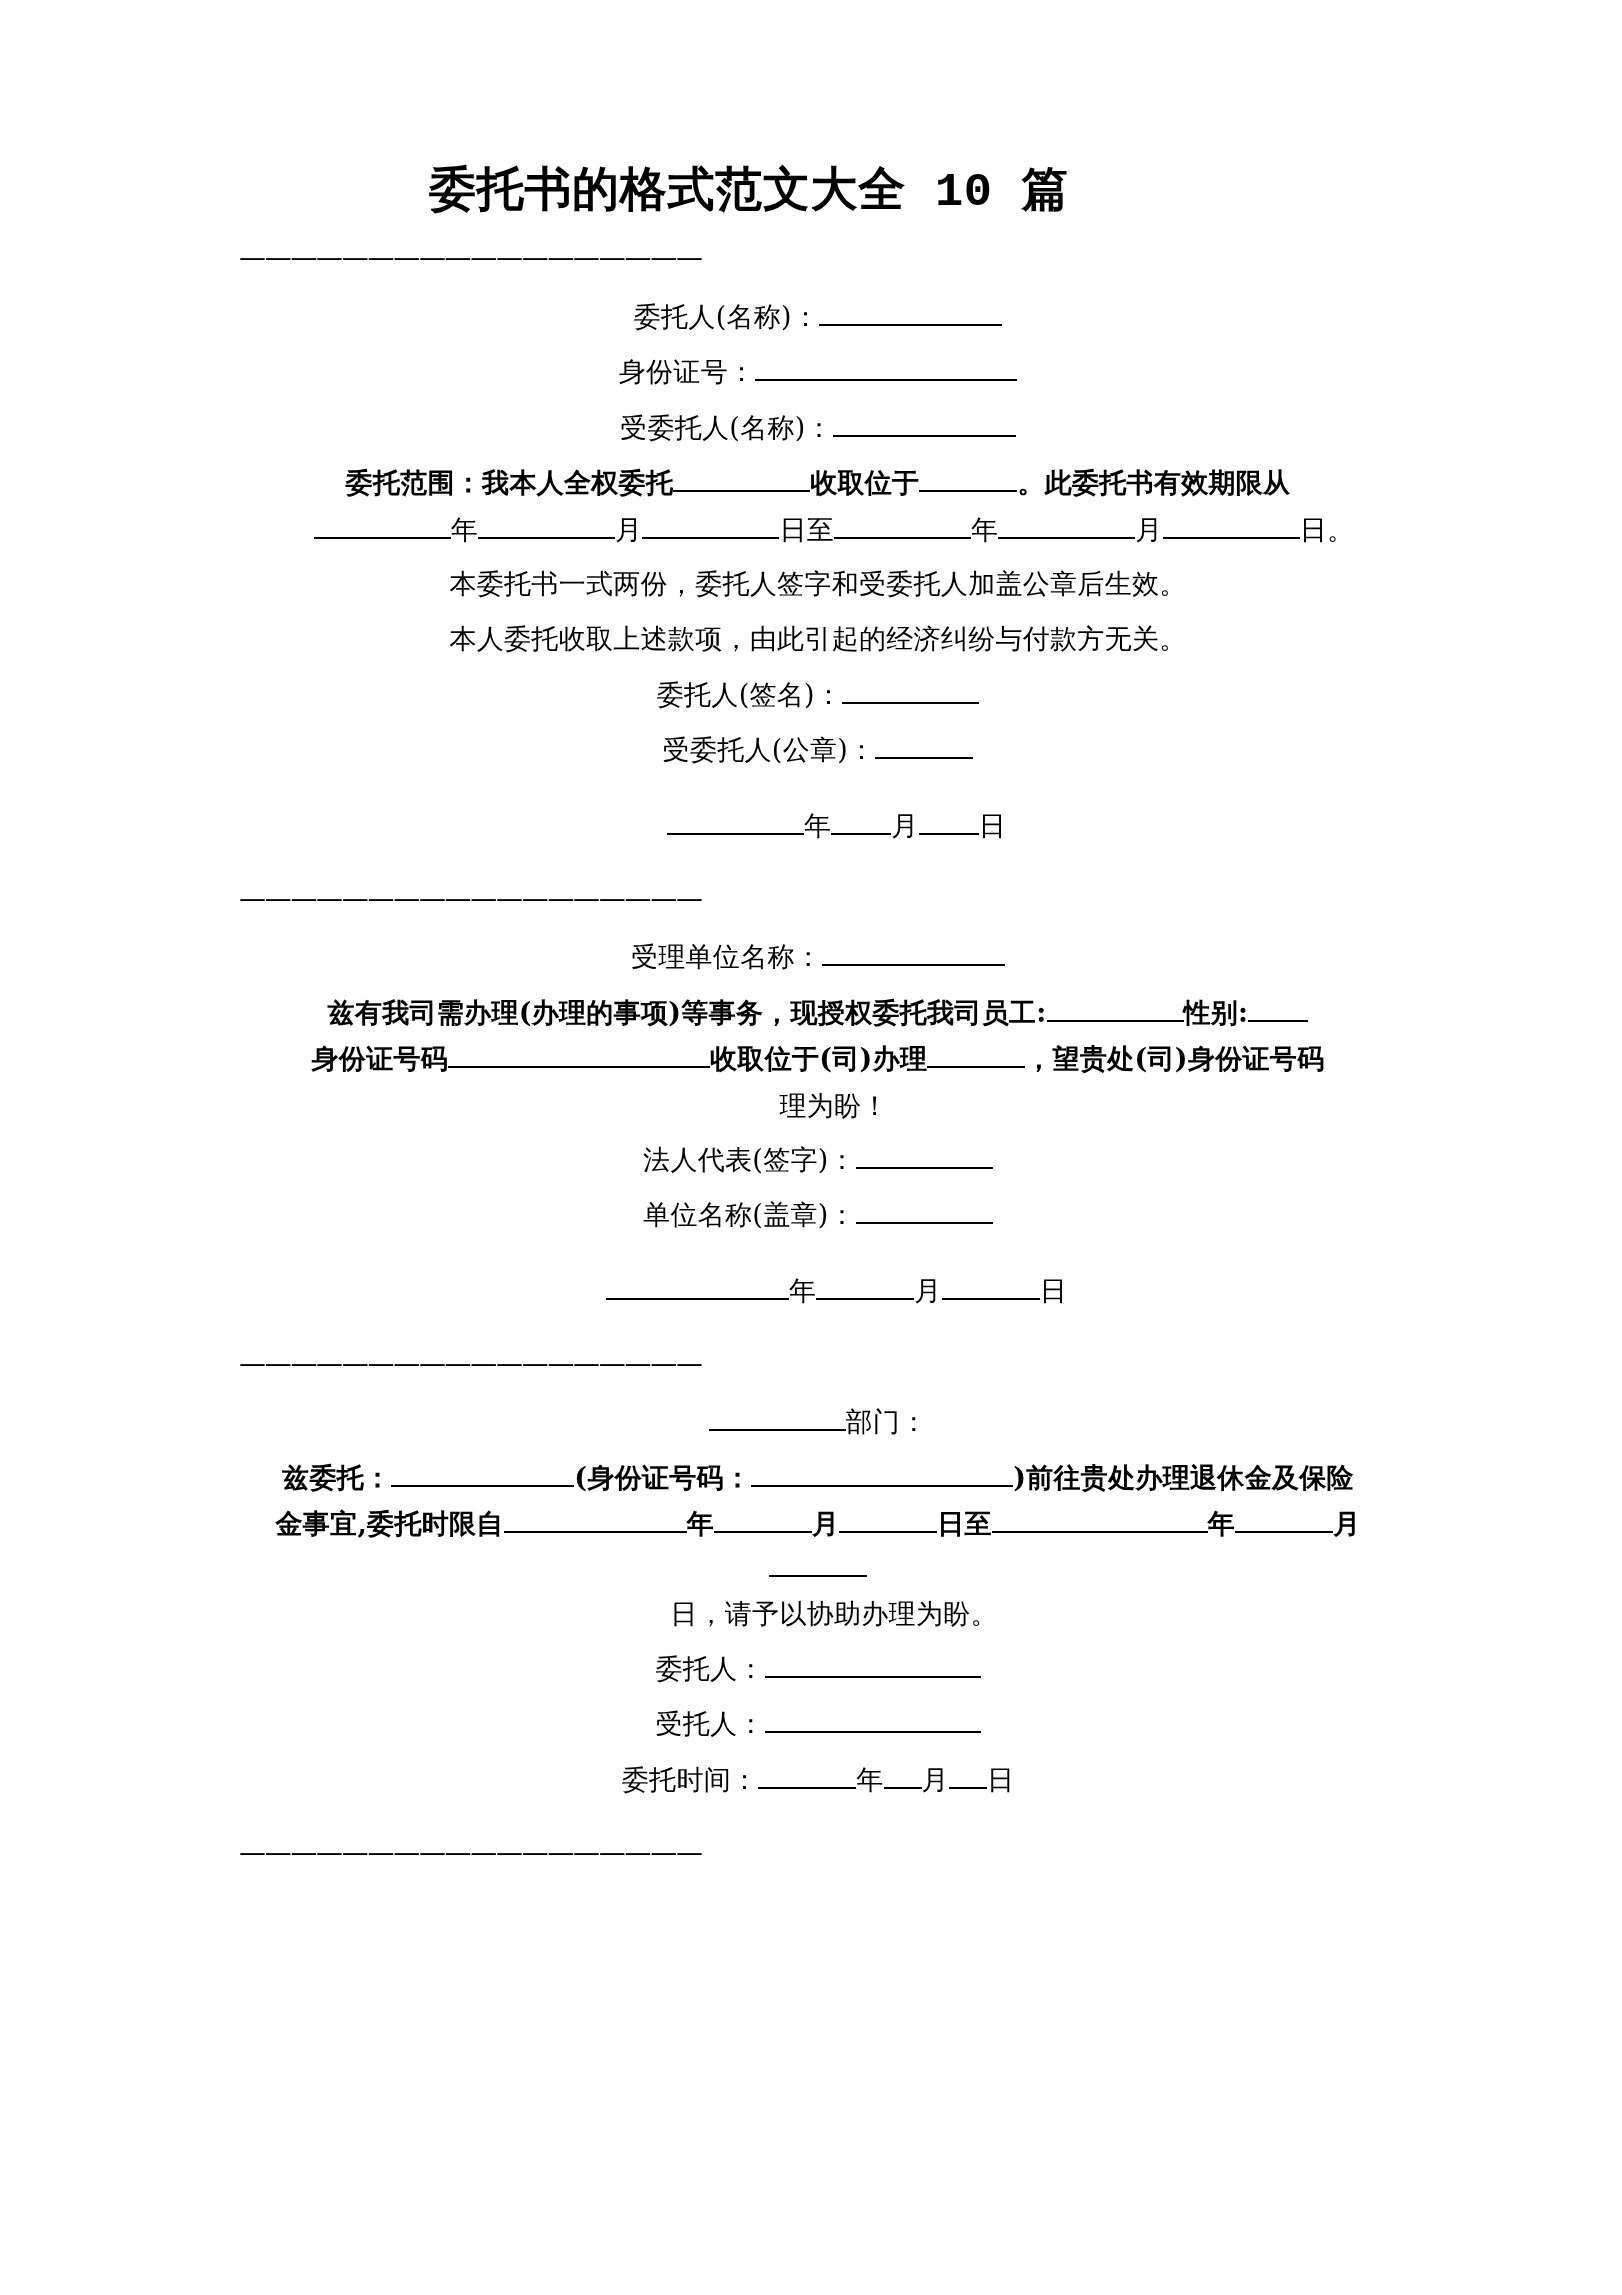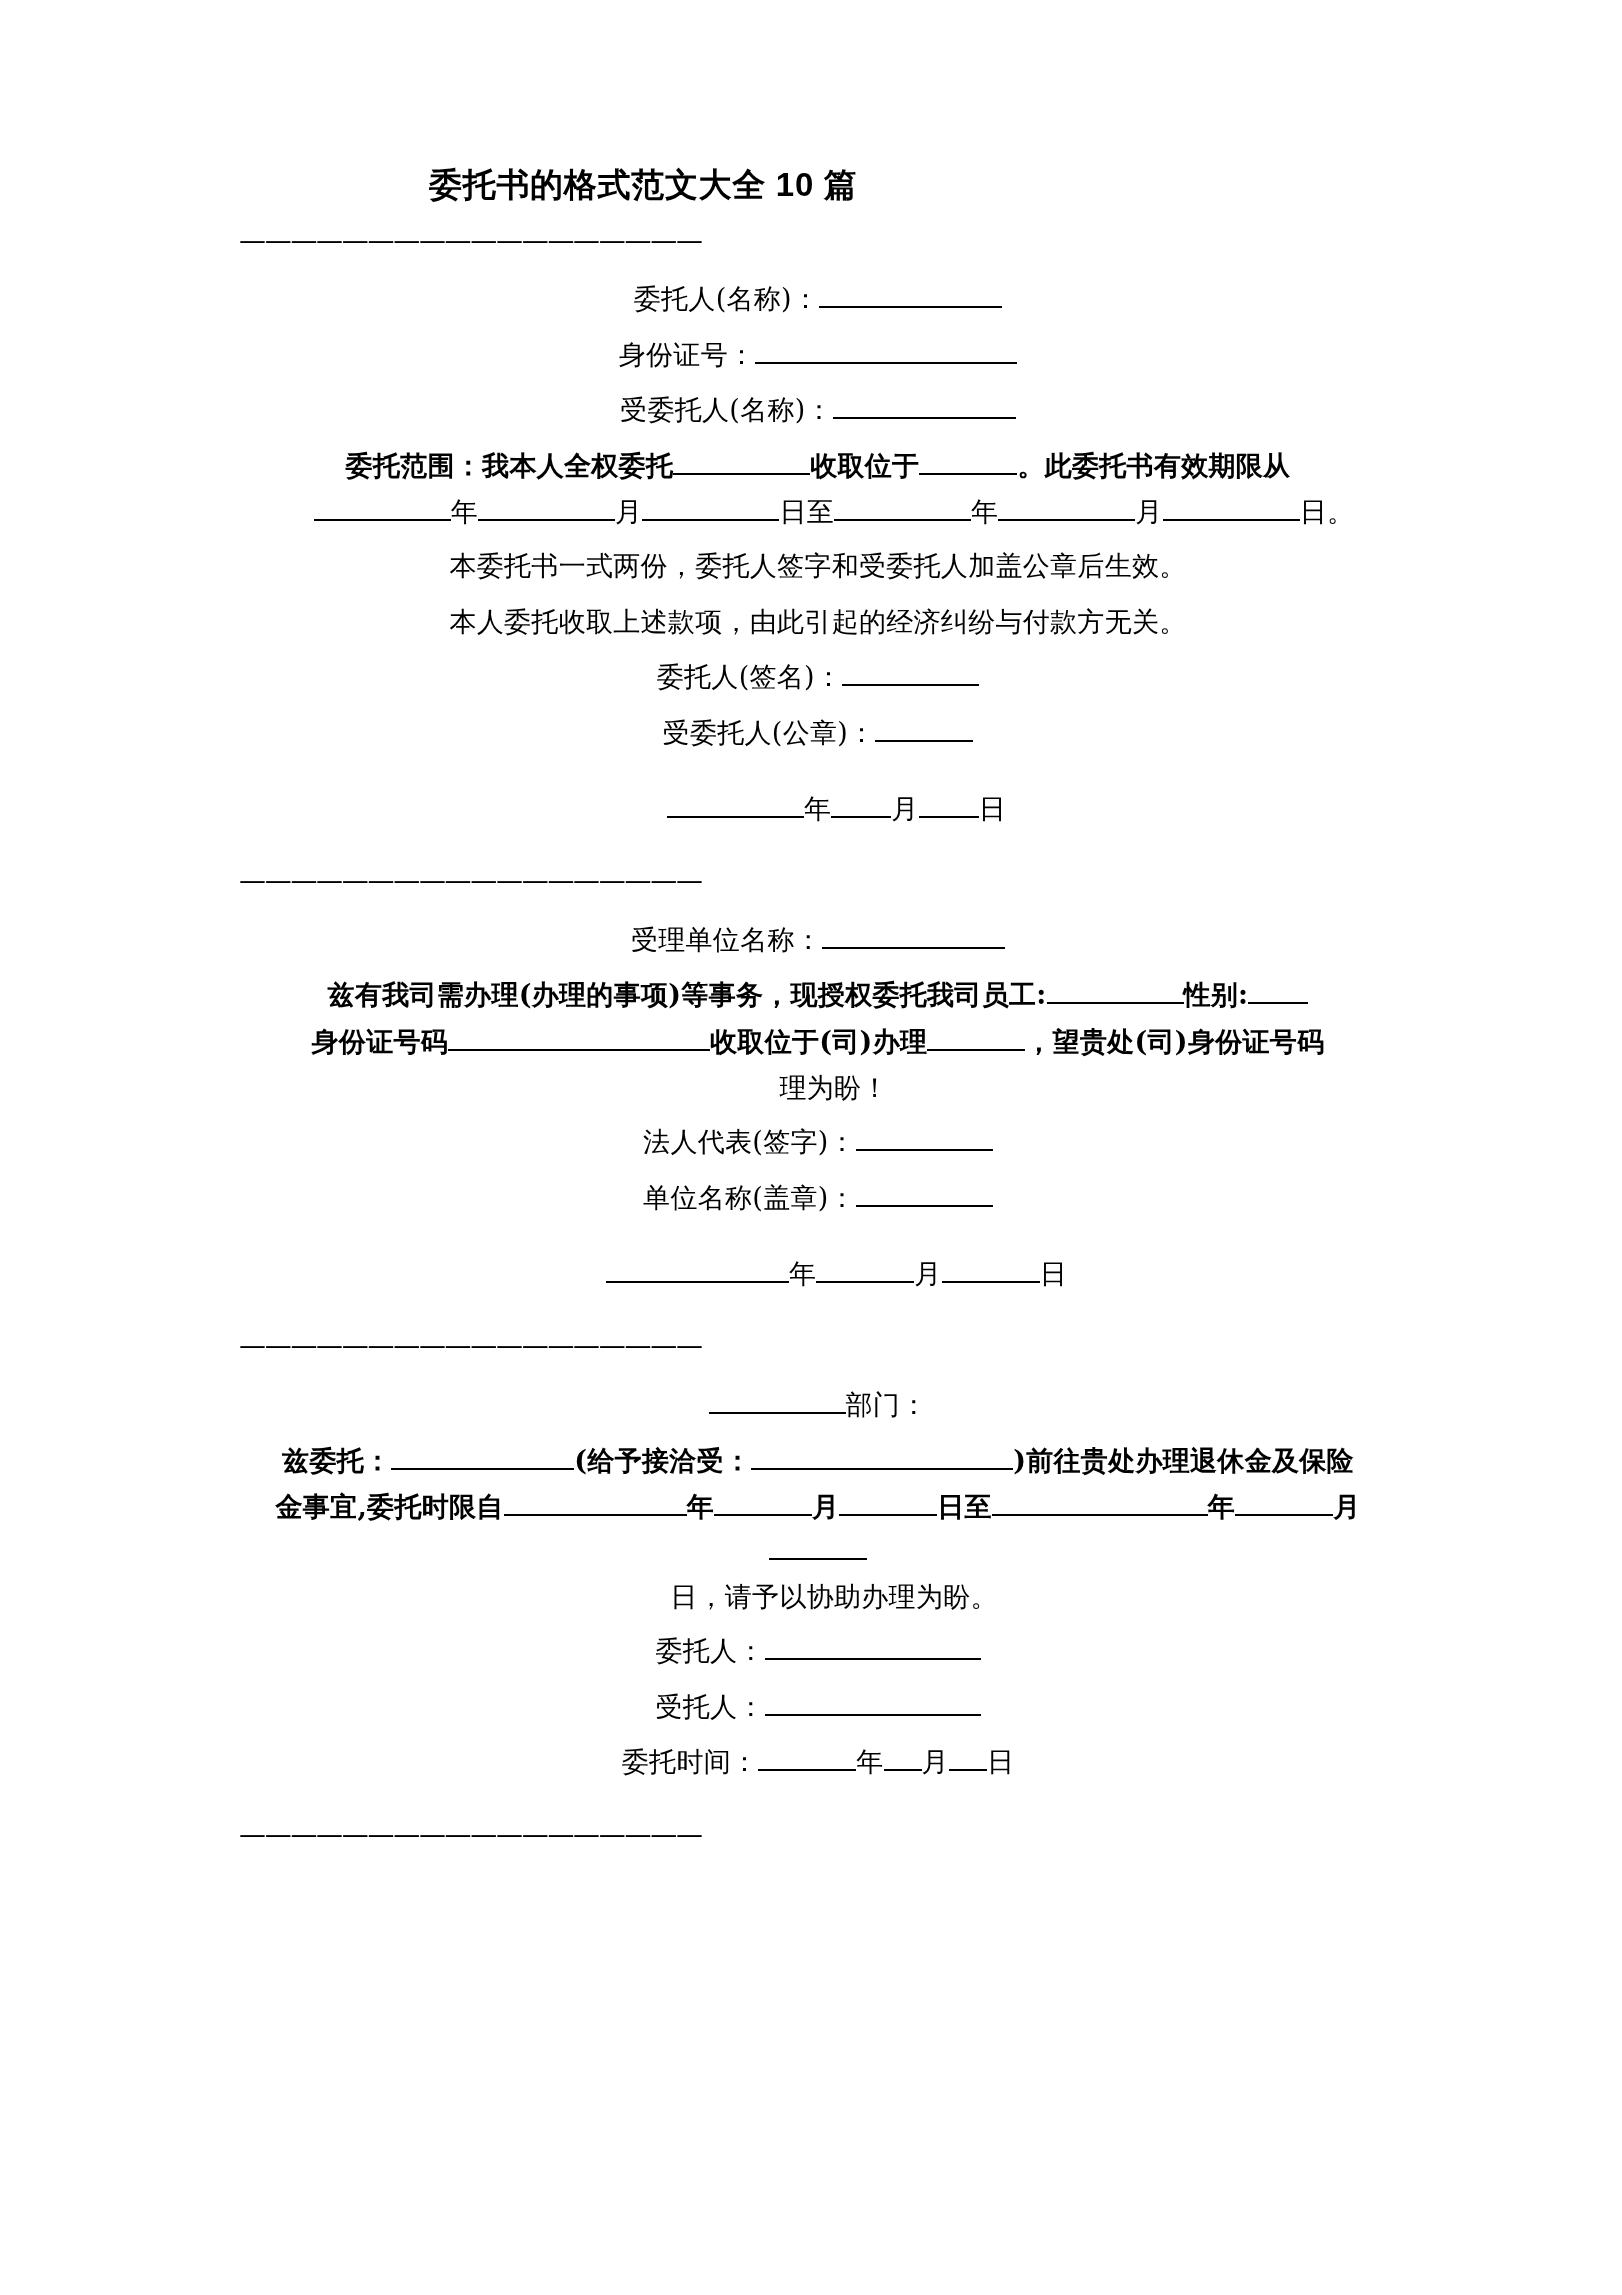--- a/index.html
+++ b/index.html
@@ -27,22 +27,22 @@
 
   .content {
     position: absolute;
     left: 239px;
     top: 164px;
     width: 1158px;
   }
 
   
   .doc-title {
-    font-family: Liberation Sans, sans-serif;
-    font-size: 33px;
+    font-family: Liberation Mono, monospace;
+    font-size: 47px;
     font-weight: bold;
     line-height: 1.25;
     margin: 0 0 14.4px 0;
     padding-left: 190px;
     letter-spacing: 0.7px;
     white-space: nowrap;
   }
 
   
   .rule {
@@ -175,21 +175,21 @@
     <div class="spacer-sm"></div>
     <div class="rule">——————————————————</div>
 
     <div>
 
       <p class="line">
         <span class="blank b-lg"></span><span>部门：</span>
       </p>
 
       <p class="line tight">
-        <span>兹委托：</span><span class="blank b-xl"></span><span>(给予接洽受：</span><span class="blank b-3xl"></span><span>)前往贵处办理退休金及保险</span>
+        <span>兹委托：</span><span class="blank b-xl"></span><span>(身份证号码：</span><span class="blank b-3xl"></span><span>)前往贵处办理退休金及保险</span>
       </p>
 
       <p class="line tight">
         <span>金事宜,委托时限自</span><span class="blank b-xl"></span><span>年</span><span class="blank b-md"></span><span>月</span><span class="blank b-md"></span><span>日至</span><span class="blank b-2xl"></span><span>年</span><span class="blank b-md"></span><span>月</span><span class="blank b-md"></span>
       </p>
 
       <p class="line para">日，请予以协助办理为盼。</p>
 
       <p class="line">
         <span>委托人：</span><span class="blank b-2xl"></span>

